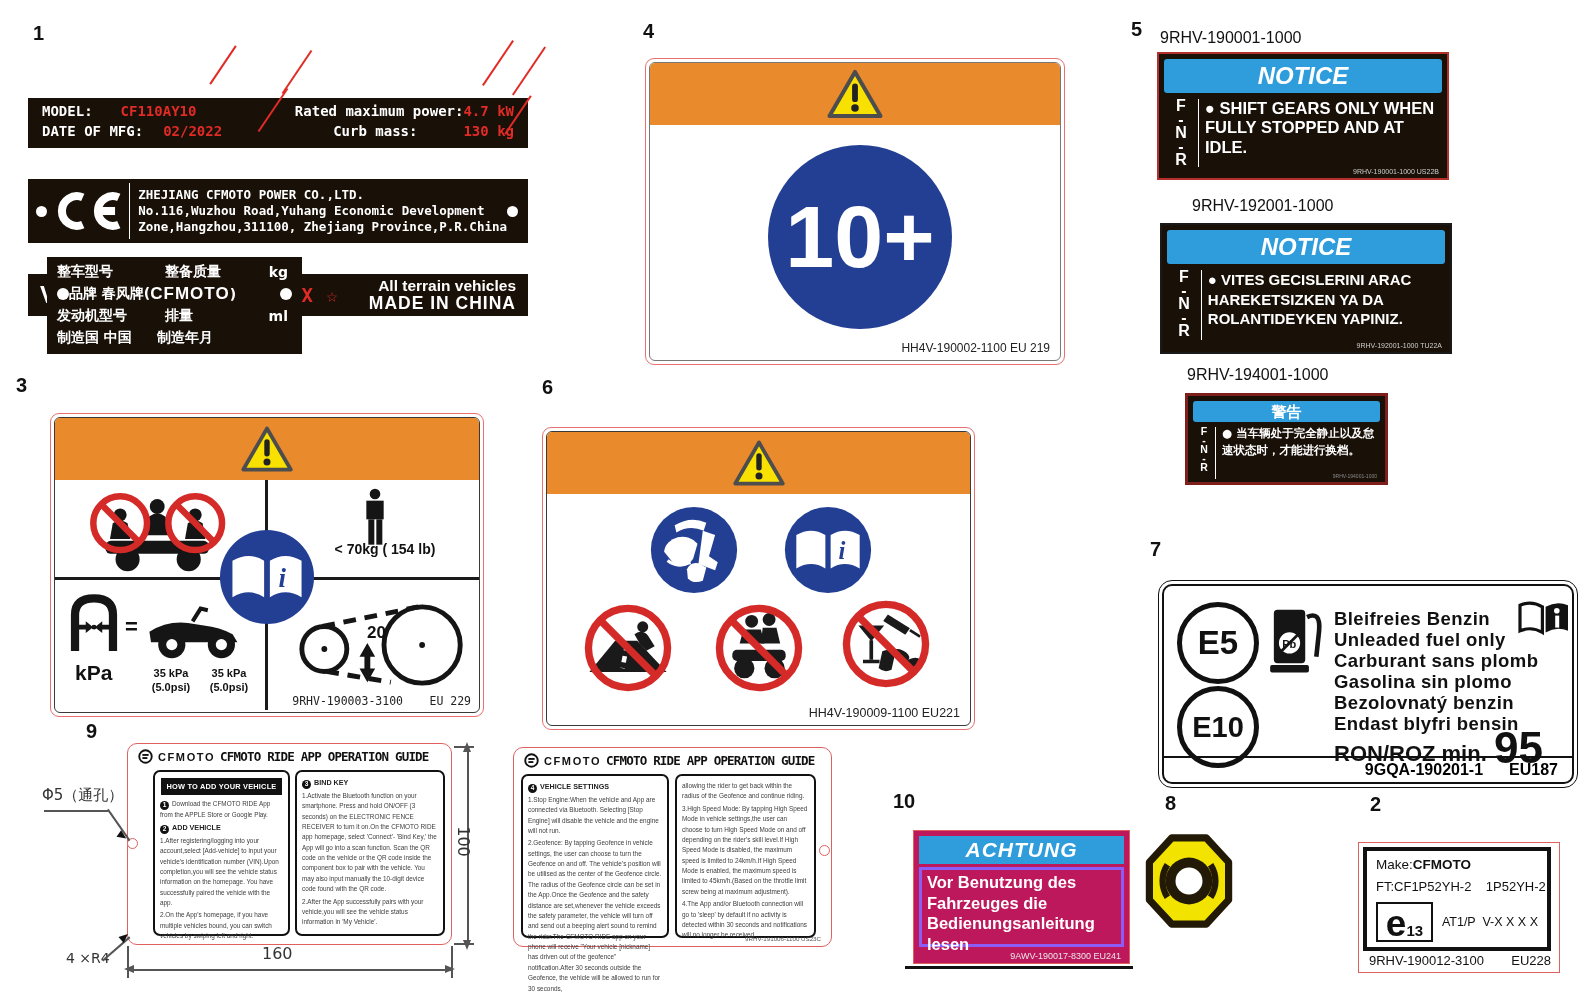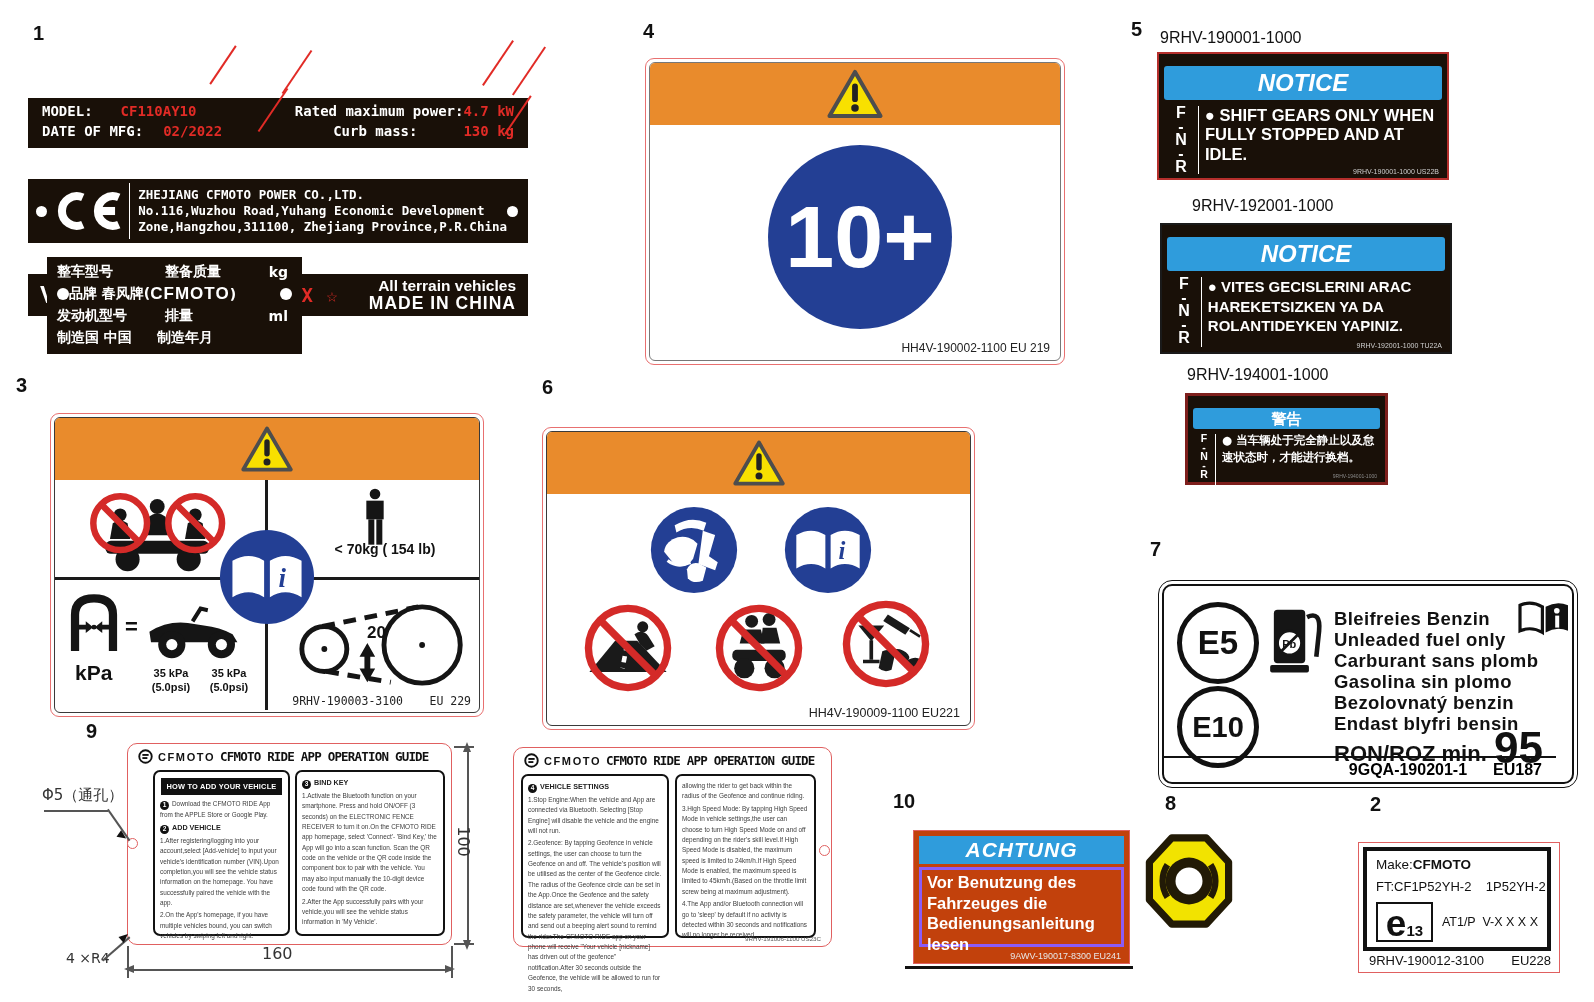--- a/index.html
+++ b/index.html
@@ -30,51 +30,51 @@
   .cn-hole{width:12px;height:12px;border-radius:50%;background:#fff;flex:0 0 auto;}
   .cn-brand{font-family:"Liberation Sans",sans-serif;font-size:17px;letter-spacing:1px;}
   
   .wlabel{position:absolute;border:1.5px solid #e87070;border-radius:9px;background:#fff;}
   .winner{position:absolute;inset:3px;border:1.5px solid #3a3a3a;border-radius:6px;overflow:hidden;background:#fff;}
   .whead{position:absolute;top:0;left:0;right:0;background:#e98b2c;display:flex;align-items:center;justify-content:center;}
   .wcode{position:absolute;font-size:12px;color:#222;}
   .bluecirc{position:absolute;border-radius:50%;}
   
   .notice{position:absolute;background:#191008;box-sizing:border-box;}
-  .n-head{margin:12px 5px 0 5px;background:#2f9cdc;border-radius:3px;color:#fff;text-align:center;font-weight:bold;font-style:italic;}
+  .n-head{margin:5px 5px 0 5px;background:#2f9cdc;border-radius:3px;color:#fff;text-align:center;font-weight:bold;font-style:italic;}
   .n-body{display:flex;align-items:stretch;margin:4px 5px 0 5px;}
   .fnr{white-space:pre-line;color:#fff;font-weight:bold;text-align:center;flex:0 0 34px;}
   .n-sep{width:2px;background:#fff;margin:2px 6px 2px 0;}
   .n-text{color:#fff;font-weight:bold;}
   .n-code{position:absolute;right:8px;bottom:3px;color:#cfcfcf;font-size:7px;}
   .partno{position:absolute;font-size:16px;color:#111;}
   
   .fuel{position:absolute;left:1158px;top:580px;width:420px;height:208px;border:1.5px solid #111;border-radius:14px;background:#fff;box-sizing:border-box;}
   .fuel-in{position:absolute;inset:3px;border:2.5px solid #111;border-radius:10px;overflow:hidden;}
   .ecirc{position:absolute;border:5px solid #111;border-radius:50%;display:flex;align-items:center;justify-content:center;font-weight:bold;color:#111;background:#fff;}
   .fuel-line{font-weight:bold;color:#111;font-size:18.5px;line-height:21px;letter-spacing:0.4px;white-space:nowrap;}
-  .fuel-code{position:absolute;left:0;right:16px;bottom:0;height:24px;border-top:2.5px solid #111;display:flex;align-items:center;justify-content:flex-end;gap:26px;padding:0 14px;font-weight:bold;font-size:16px;}
+  .fuel-code{position:absolute;left:0;right:0;bottom:0;height:24px;border-top:2.5px solid #111;display:flex;align-items:center;justify-content:flex-end;gap:26px;padding:0 14px;font-weight:bold;font-size:16px;}
   
   .guide{position:absolute;border:1.5px solid #e06060;border-radius:10px;background:#fff;box-sizing:border-box;}
   .g-head{display:flex;align-items:center;gap:5px;padding:5px 8px 1px 10px;}
   .g-brand{font-weight:bold;font-size:11px;letter-spacing:1.6px;color:#111;}
   .g-title{font-weight:bold;font-size:12.5px;color:#111;white-space:nowrap;font-family:"DejaVu Sans Mono",monospace;letter-spacing:-0.8px;}
   .g-box{position:absolute;border:2px solid #111;border-radius:7px;padding:4px 5px;box-sizing:border-box;font-size:6.4px;color:#3c3c3c;line-height:1.62;}
   .g-box p{margin:1px 0 2px 0;}
   .g-barhdr{background:#111;color:#fff;font-weight:bold;font-size:7.4px;text-align:center;padding:2.5px 1px;margin:2px 1px 4px 1px;letter-spacing:0.2px;}
   .bullet{display:inline-flex;width:9px;height:9px;border-radius:50%;background:#111;color:#fff;font-size:6.5px;font-weight:bold;align-items:center;justify-content:center;vertical-align:-1px;margin-right:3px;}
   .g-steptitle{font-weight:bold;color:#222;font-size:7.2px;}
   .g-code{position:absolute;right:10px;bottom:4px;font-size:6.2px;color:#555;}
   .hole-circ{position:absolute;width:9px;height:9px;border:1.5px solid #e06060;border-radius:50%;background:#fff;}
   
   .dim{position:absolute;background:#555;}
   .dim-txt{position:absolute;color:#333;font-size:15px;font-family:"DejaVu Sans",sans-serif;}
   .tri{position:absolute;width:0;height:0;border-style:solid;}
   
-  .achtung{position:absolute;left:913px;top:830px;width:217px;height:134px;background:#c2410c;border:1px solid #e06060;box-sizing:border-box;}
+  .achtung{position:absolute;left:913px;top:830px;width:217px;height:134px;background:#be185d;border:1px solid #e06060;box-sizing:border-box;}
   .ach-head{position:absolute;left:5px;right:5px;top:5px;height:28px;background:#2f9cdc;color:#fff;font-weight:bold;font-style:italic;font-size:21px;display:flex;align-items:center;justify-content:center;letter-spacing:1px;}
   .ach-body{position:absolute;left:5px;right:5px;top:36px;bottom:16px;border:3px solid #8b5cf6;color:#fff;font-weight:bold;font-size:16.5px;line-height:1.25;padding:2px 5px;box-sizing:border-box;}
   .ach-code{position:absolute;right:8px;bottom:2px;color:#e8e8e8;font-size:9px;}
   
   .emark{position:absolute;left:1358px;top:842px;width:202px;height:131px;border:1.5px solid #e06060;background:#fff;box-sizing:border-box;}
   .em-in{position:absolute;left:4px;top:4px;width:188px;height:104px;border:4.5px solid #111;box-sizing:border-box;padding:6px 9px;color:#111;}
   .em-row1{font-size:13.5px;}
   .em-row2{font-size:13px;margin-top:7px;white-space:pre;}
   .em-erow{display:flex;align-items:center;margin-top:8px;gap:9px;}
   .em-ebox{border:2px solid #111;width:64px;height:40px;display:flex;align-items:flex-end;justify-content:center;padding-bottom:1px;box-sizing:border-box;}

